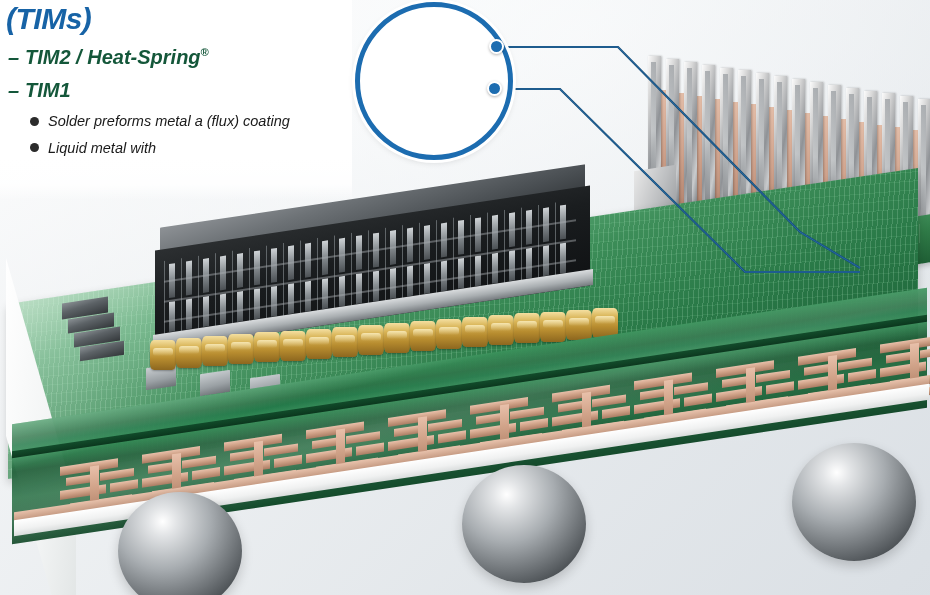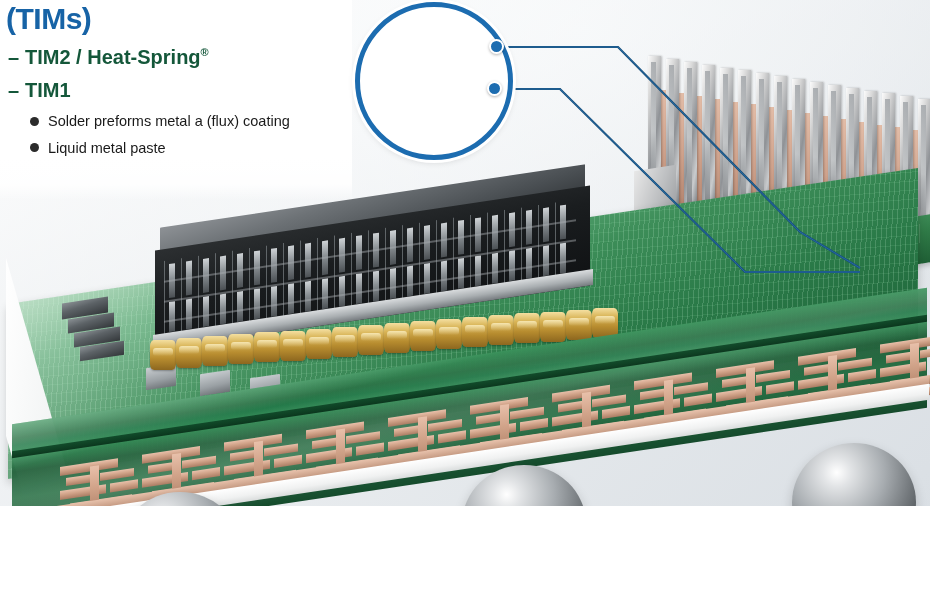--- a/index.html
+++ b/index.html
@@ -4,24 +4,25 @@
 <style>
   * { margin:0; padding:0; box-sizing:border-box; }
   html,body { width:930px; height:595px; overflow:hidden; }
   body {
     font-family:"Liberation Sans", sans-serif;
     background:#ffffff;
     position:relative;
   }
   #stage {
     position:relative;
-    width:930px; height:506px;
+    width:930px; height:595px;
     overflow:hidden;
     background:
       radial-gradient(ellipse 700px 420px at 62% 6%, #ffffff 0%, #f7f8f9 40%, #eceef0 75%, #e4e7ea 100%);
+    font-style: italic;
   }
   
   .bg-wash {
     position:absolute; inset:0;
     background:linear-gradient(135deg, rgba(255,255,255,.95) 0%, rgba(248,250,251,.6) 30%, rgba(226,231,235,.55) 70%, rgba(214,220,226,.7) 100%);
     pointer-events:none;
   }
 
   
   .text-block { position:absolute; left:0; top:0; width:400px; z-index:40; }
@@ -752,18 +753,18 @@
       <span class="dash">–</span><span>TIM1</span>
     </div>
 
     <div class="bullets">
       <div class="bullet-item">
         <span class="bullet-dot"></span>
         <span>Solder preforms metal a (flux) coating</span>
       </div>
       <div class="bullet-item">
         <span class="bullet-dot"></span>
-        <span>Liquid metal paste</span>
+        <span>Liquid metal with</span>
       </div>
     </div>
   </div>
 
 </div>
 
 </body></html>

